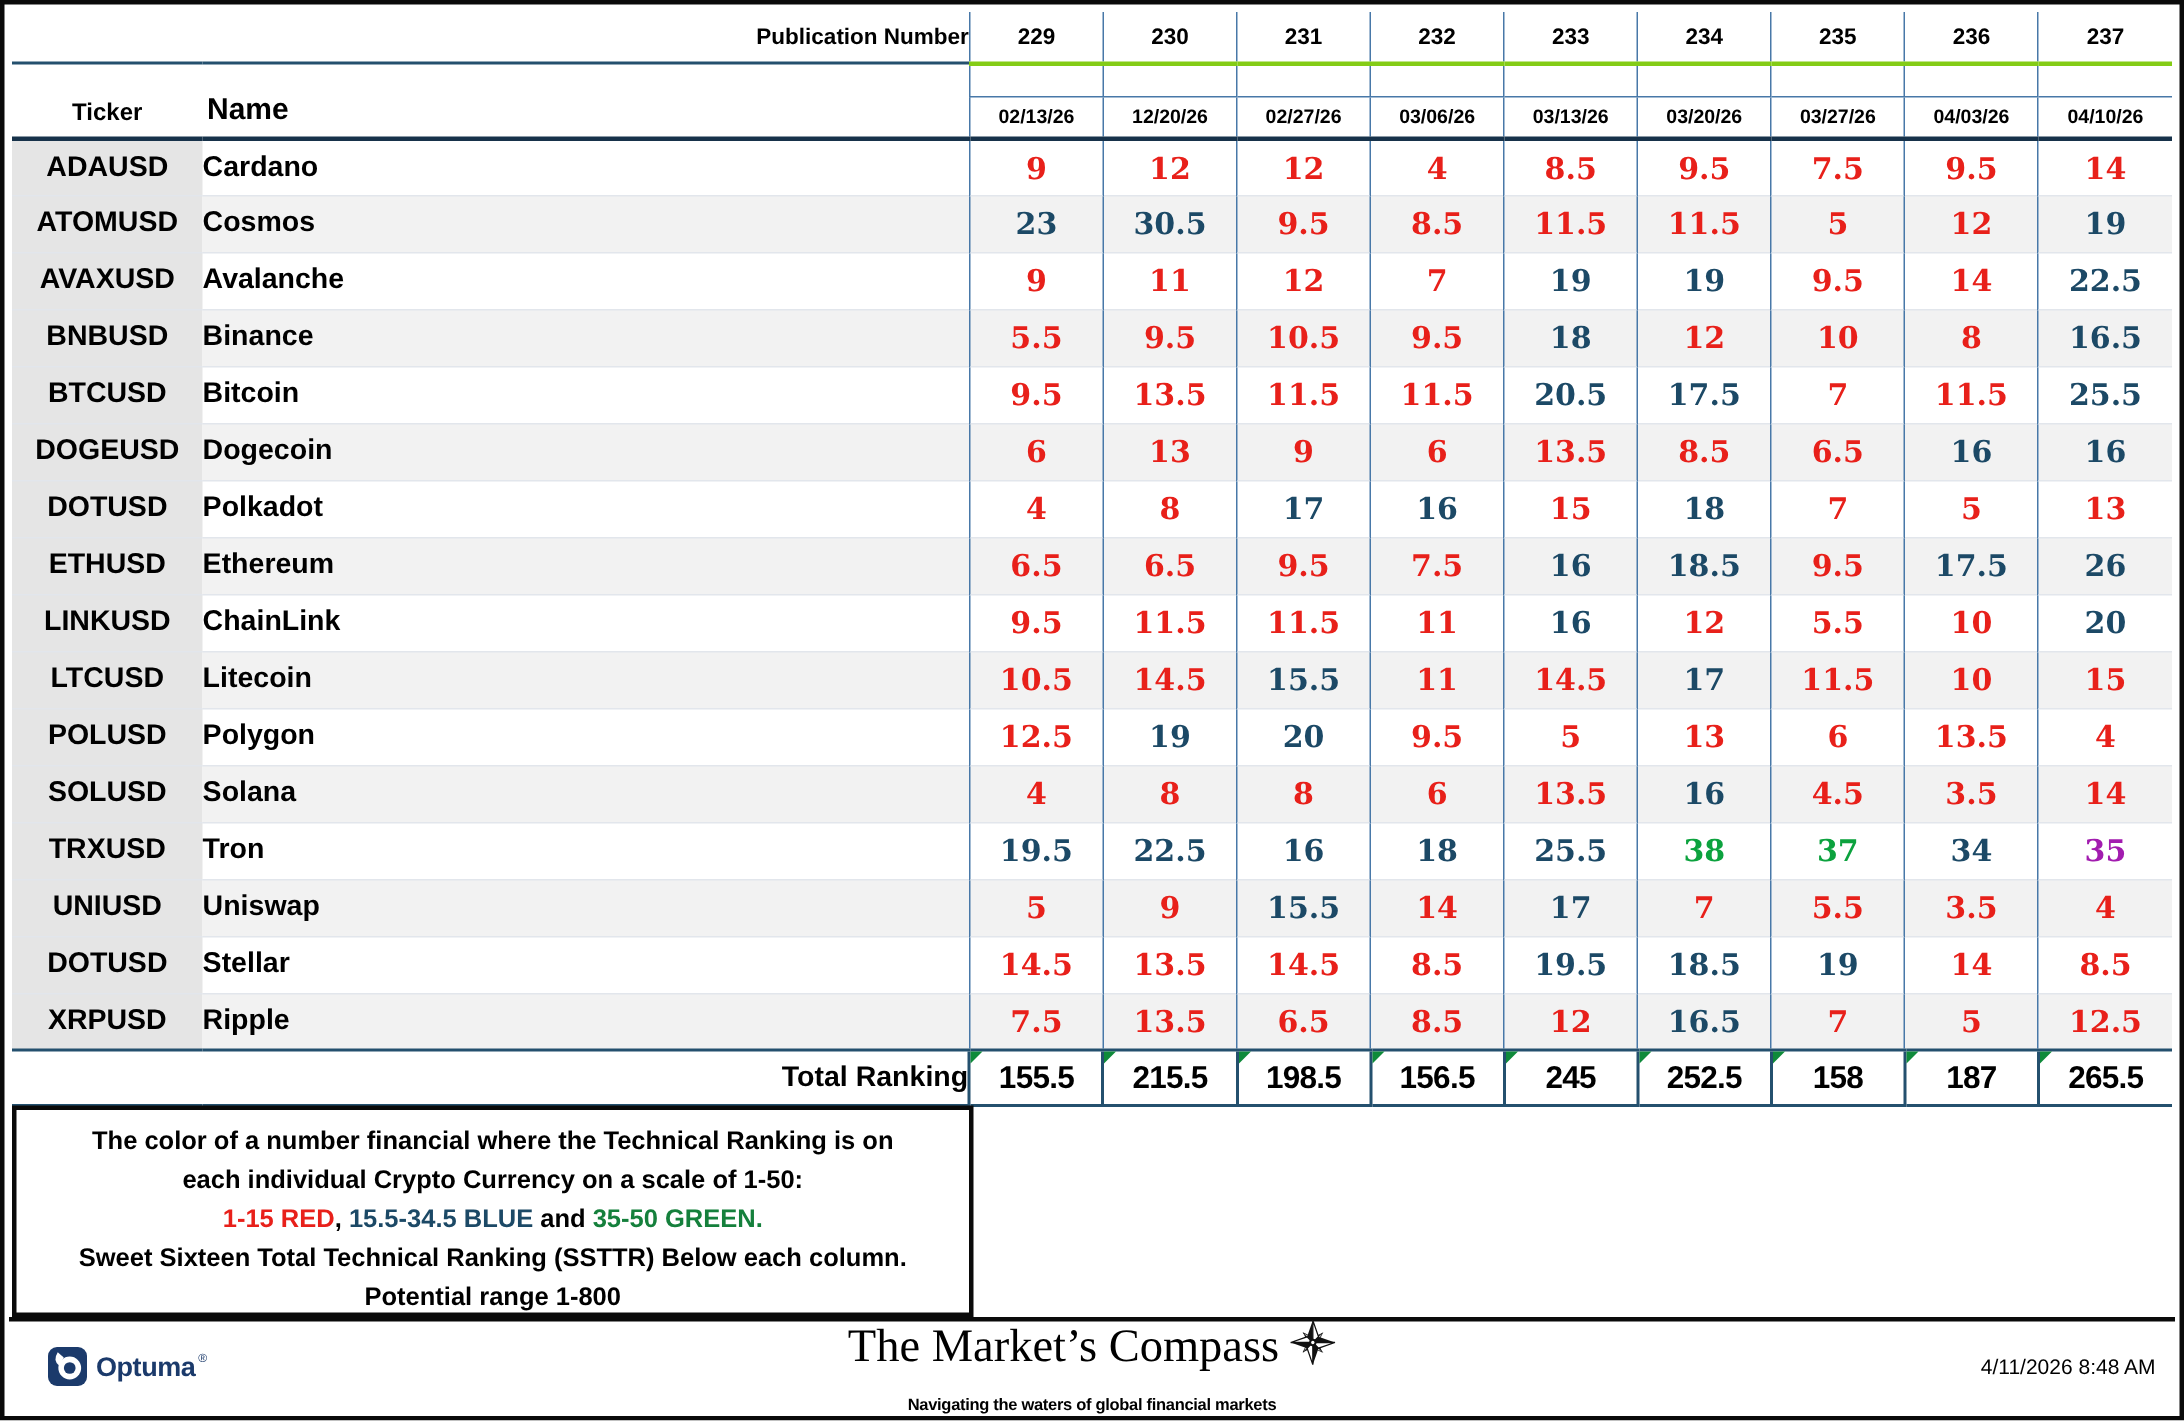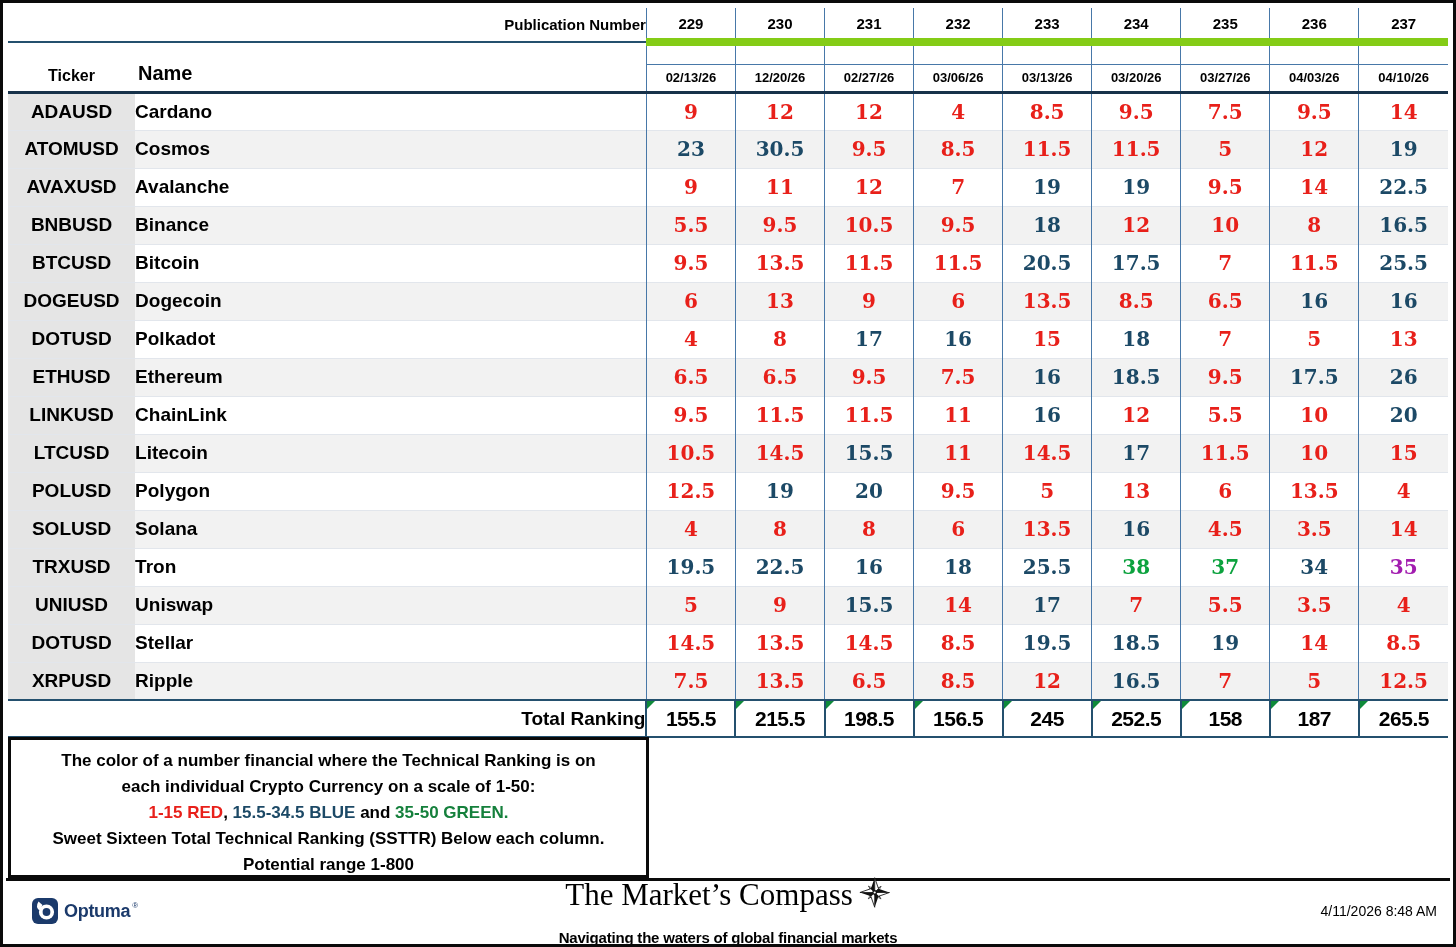--- a/index.html
+++ b/index.html
@@ -4,21 +4,21 @@
 <style>
   html,body{margin:0;padding:0;background:#fff;}
   .page{position:relative;width:1456px;height:947px;background:#fff;border:3px solid #0a0a0a;box-sizing:border-box;overflow:hidden;
         font-family:"Liberation Sans",sans-serif;color:#000;}
 
   table.grid{position:absolute;left:5px;top:5px;width:1440px;border-collapse:collapse;table-layout:fixed;}
   table.grid td{padding:0;vertical-align:middle;box-sizing:border-box;}
 
   tr.r-pub{height:34px;}
   .pub-label{text-align:right;padding-right:10px;font-weight:bold;font-size:15px;border-bottom:2px solid #24506e;}
-  .c-pub{text-align:center;font-weight:bold;font-size:15px;border-left:1px solid #4878a8;border-bottom:8px solid #84cc16;}
+  .c-pub{text-align:center;font-weight:bold;font-size:15px;border-left:1px solid #4878a8;border-bottom:3px solid #84cc16;}
 
   tr.r-gap{height:22px;}
   .c-gap{border-left:1px solid #4878a8;border-bottom:1px solid #4878a8;}
   .corner-cell{position:relative;border-bottom:3px solid #17324a;}
   .th-ticker{position:absolute;left:0;bottom:6px;width:127px;text-align:center;font-weight:bold;font-size:16px;}
   .th-name{position:absolute;left:130px;bottom:6px;font-weight:bold;font-size:20px;}
 
   tr.r-date{height:28px;}
   .c-date{text-align:center;font-weight:bold;font-size:13px;border-left:1px solid #4878a8;border-bottom:3px solid #17324a;}
 
@@ -41,21 +41,21 @@
   .lg-blue{color:#1c4966;}
   .lg-green{color:#15803c;}
 
   .bottombar{position:absolute;left:3px;right:3px;bottom:3px;top:875px;border-top:3px solid #0a0a0a;box-sizing:border-box;}
   .brand{position:absolute;left:26px;top:50%;transform:translateY(-50%);display:flex;align-items:center;gap:6px;}
   .brand-word{font-weight:bold;font-size:18px;color:#1b3a6b;letter-spacing:-0.3px;}
   .brand-reg{font-size:8px;color:#1b3a6b;vertical-align:top;position:relative;top:-6px;left:-4px;}
   .centerblock{position:absolute;left:50%;top:50%;transform:translate(-50%,-50%);text-align:center;white-space:nowrap;}
   .mc-title{font-family:"Liberation Serif",serif;font-size:31px;line-height:30px;}
   .mc-title svg{vertical-align:-4px;margin-left:6px;}
-  .mc-tagline{font-size:15px;font-weight:600;letter-spacing:-0.2px;margin-top:19px;}
+  .mc-tagline{font-size:11px;font-weight:600;letter-spacing:-0.2px;margin-top:19px;}
   .timestamp{position:absolute;right:13px;top:50%;transform:translateY(-50%);font-size:14px;}
 </style>
 </head>
 <body>
 
 <div class="page">
 
   <table class="grid">
     <colgroup>
       <col style="width:127px">

